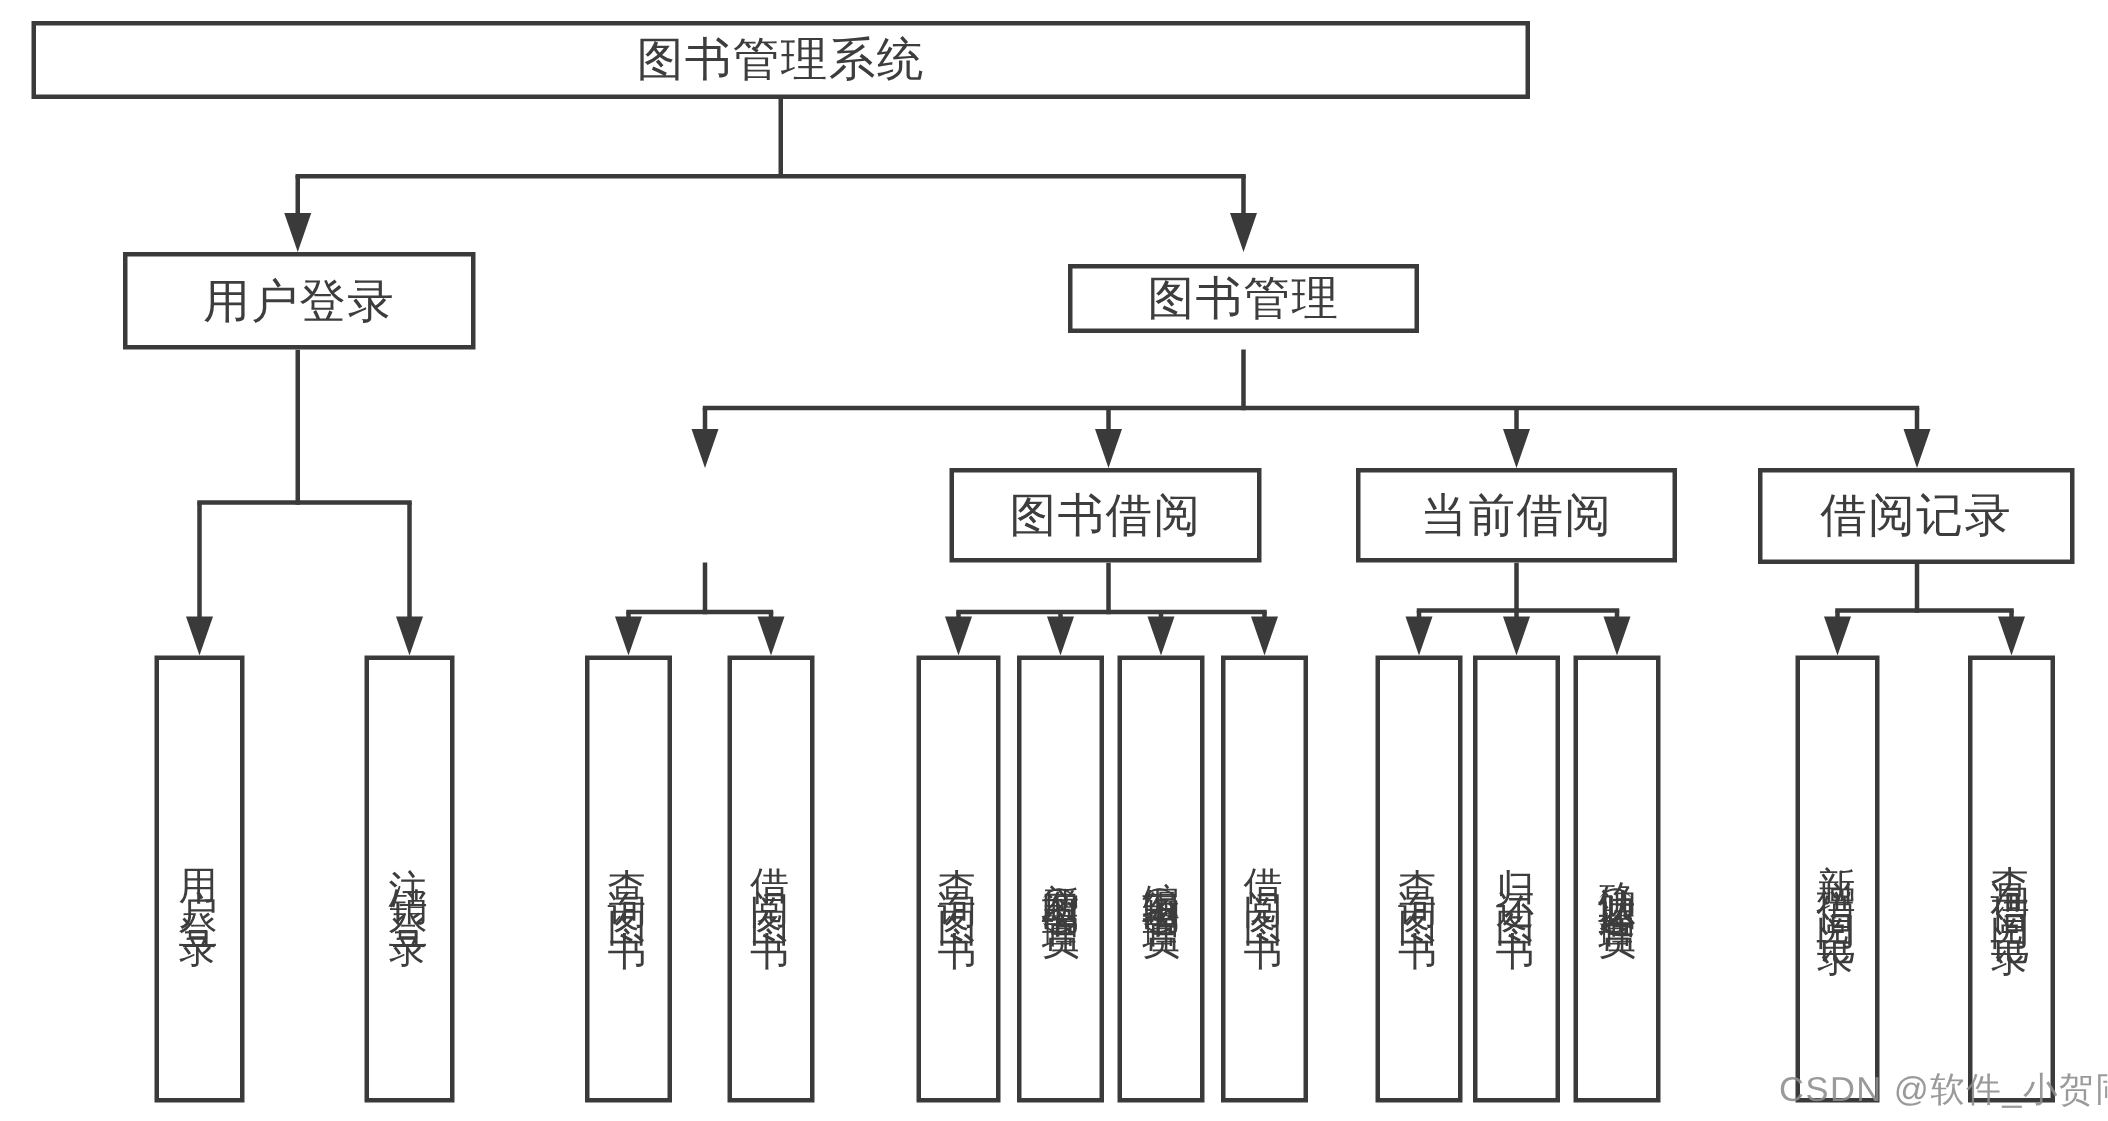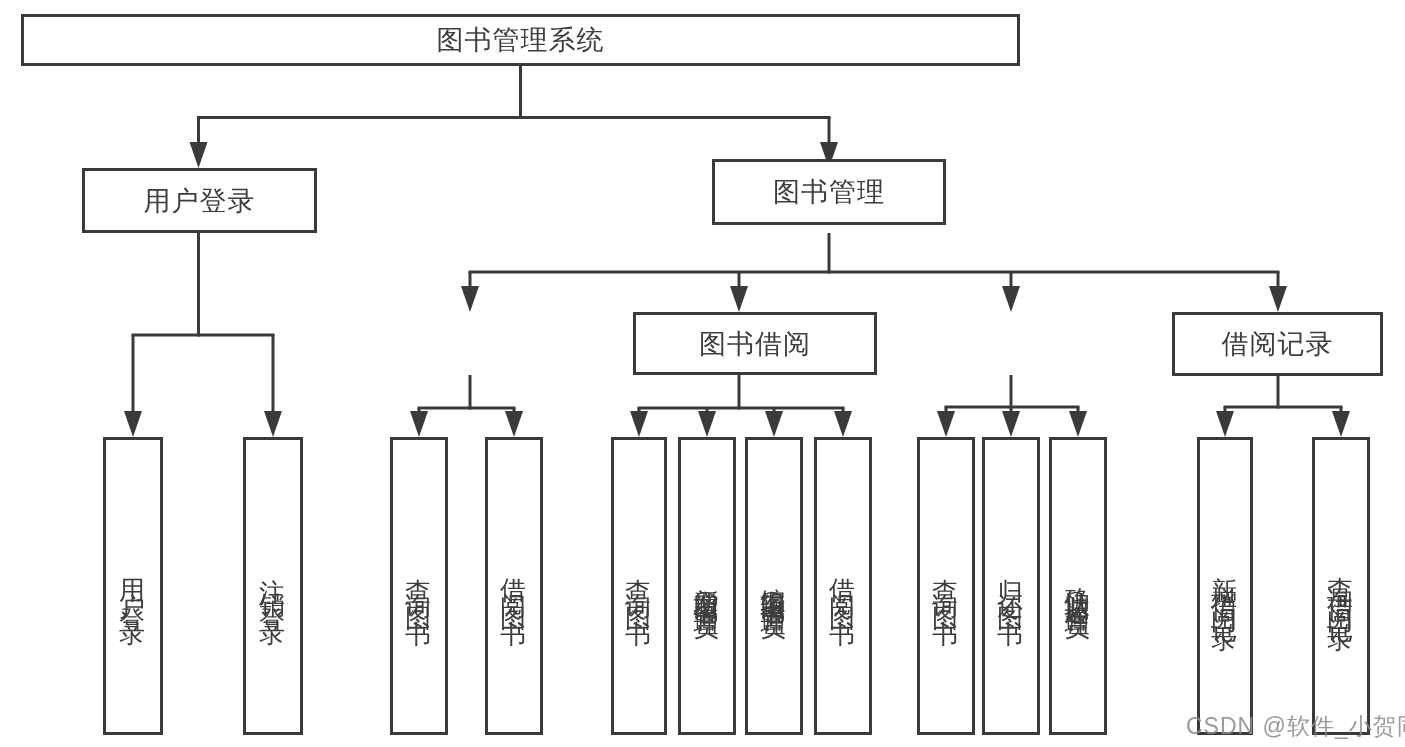--- a/index.html
+++ b/index.html
@@ -15,21 +15,21 @@
     position:absolute;
     box-sizing:border-box;
     background:#ffffff;
     border:3px solid #3a3a3a;
     display:flex;
     align-items:center;
     justify-content:center;
     z-index:2;
   }
   .node.h span{
-    font-size:27px;
+    font-size:31px;
     letter-spacing:1px;
     color:#3d3d3d;
     white-space:nowrap;
   }
   .node.v span{
     writing-mode:vertical-rl;
     font-size:26px;
     letter-spacing:14px;
     color:#3d3d3d;
   }
@@ -124,26 +124,29 @@
     </g>
   </svg>
 
   <div class="node h" style="left:21px;top:14px;width:999px;height:52px">
     <span>图书管理系统</span>
   </div>
 
   <div class="node h" style="left:82px;top:168px;width:235px;height:65px">
     <span>用户登录</span>
   </div>
-  <div class="node h" style="left:712px;top:159px;width:234px;height:66px">
+  <div class="node h" style="left:712px;top:176px;width:234px;height:46px">
     <span>图书管理</span>
   </div>
 
-  <div class="node h" style="left:633px;top:312px;width:244px;height:63px">
+  <div class="node h" style="left:633px;top:312px;width:208px;height:63px">
     <span>图书借阅</span>
+  </div>
+  <div class="node h" style="left:904px;top:312px;width:214px;height:63px">
+    <span>当前借阅</span>
   </div>
   <div class="node h" style="left:1172px;top:312px;width:211px;height:64px">
     <span>借阅记录</span>
   </div>
 
   <div class="node v" style="left:103px;top:437px;width:60px;height:298px">
     <span>用户登录</span>
   </div>
   <div class="node v" style="left:243px;top:437px;width:60px;height:298px">
     <span>注销登录</span>

